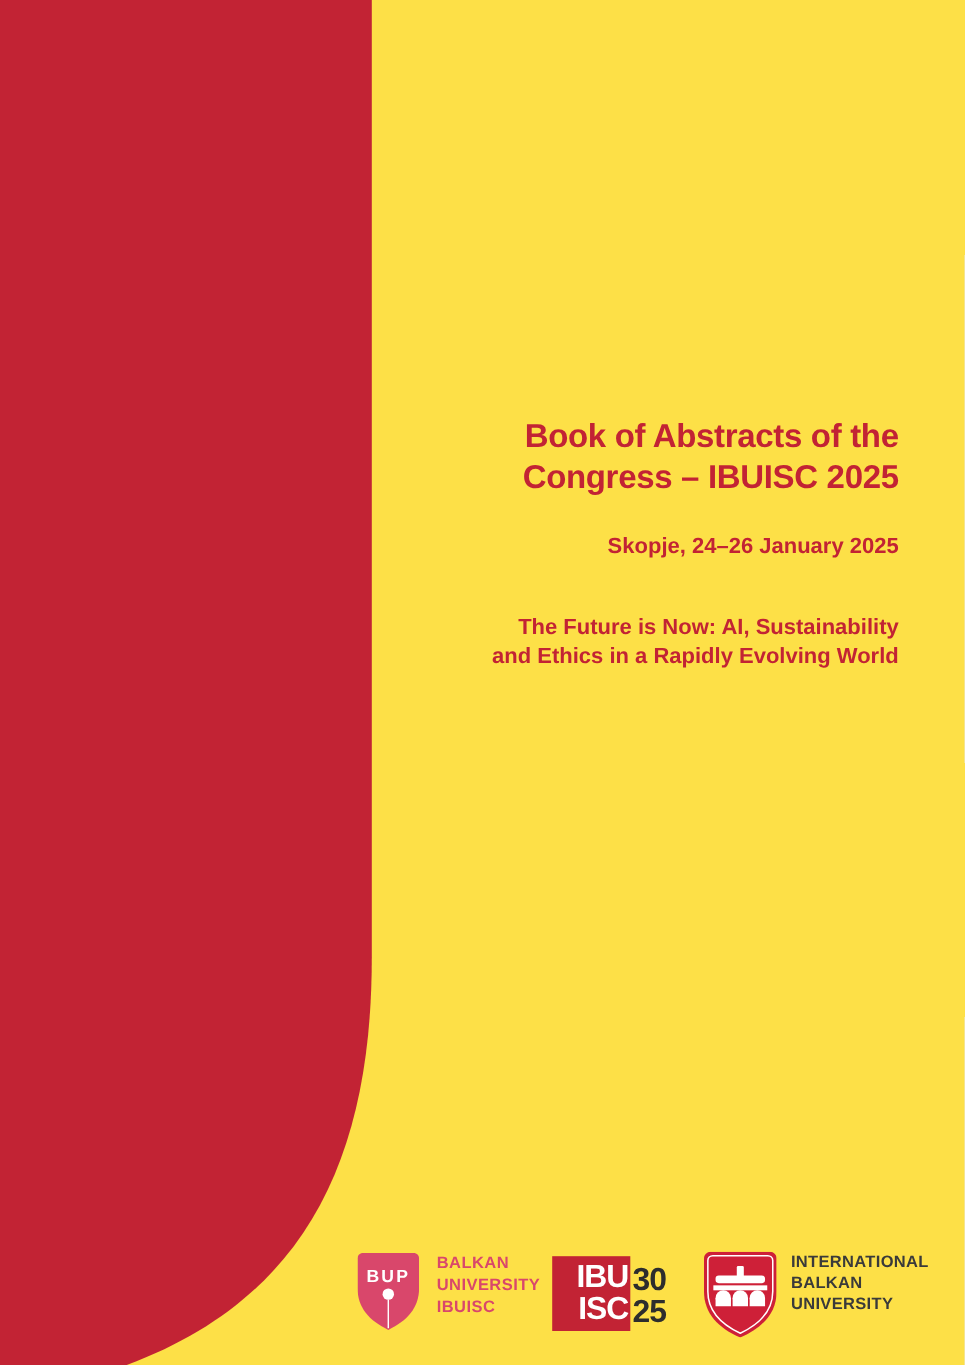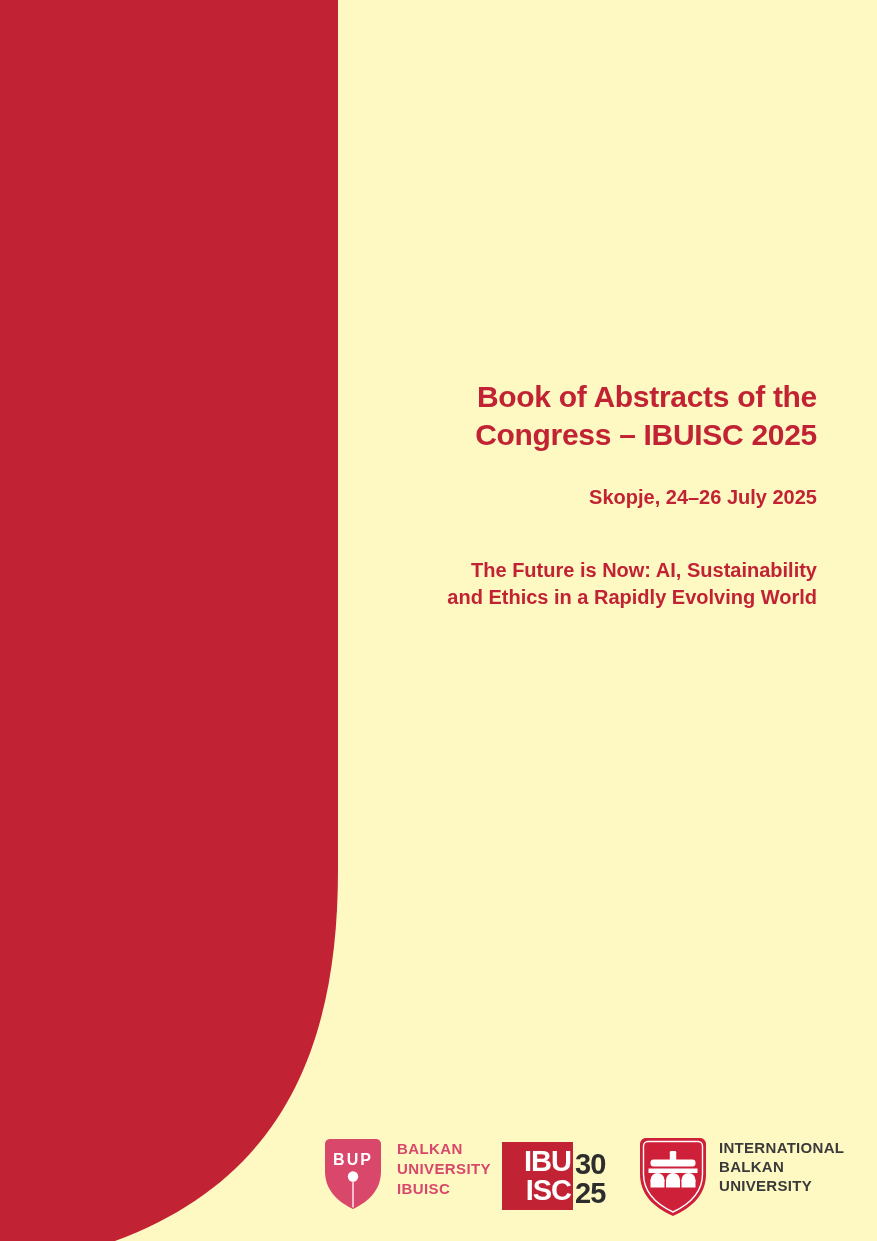--- a/index.html
+++ b/index.html
@@ -1,19 +1,19 @@
 <!DOCTYPE html>
 <html><head>
 <meta charset="utf-8">
 <style>
   html,body{margin:0;padding:0;background:#e8e8e8;}
   .page{
     position:relative;
     width:877px;height:1241px;
-    background:#fef9c3;
+    background:#fde047;
     overflow:hidden;
     font-family:"Liberation Sans", sans-serif;
     margin:0 auto;
   }
   .red-shape{position:absolute;left:0;top:0;width:877px;height:1241px;display:block;pointer-events:none;}
 
   
   .title-block{
     position:absolute;
     top:378px;
@@ -99,21 +99,21 @@
 
   <svg class="red-shape" viewBox="0 0 877 1241" width="877" height="1241" aria-hidden="true">
     <path d="M0,0 H338 V870 C338,1050 280,1180 115,1241 H0 Z" fill="#c22334"></path>
   </svg>
 
   <div class="title-block">
     <h1 class="book-title">
       <span>Book of Abstracts of the</span>
       <span>Congress – IBUISC 2025</span>
     </h1>
-    <p class="event-date">Skopje, 24–26 July 2025</p>
+    <p class="event-date">Skopje, 24–26 January 2025</p>
     <p class="congress-theme">
       <span>The Future is Now: AI, Sustainability</span>
       <span>and Ethics in a Rapidly Evolving World</span>
     </p>
   </div>
 
   <div class="logo bup-logo">
     <svg width="56" height="70" viewBox="0 0 56 70" aria-hidden="true">
       <path d="M5,0 H51 C53.8,0 56,2.2 56,5 V32 C56,50 45,62 28,70 C11,62 0,50 0,32 V5 C0,2.2 2.2,0 5,0 Z" fill="#d9476b"></path>
       <text x="28" y="26" text-anchor="middle" font-family="Liberation Sans, sans-serif" font-size="16" font-weight="bold" letter-spacing="2" fill="#ffffff">BUP</text>

